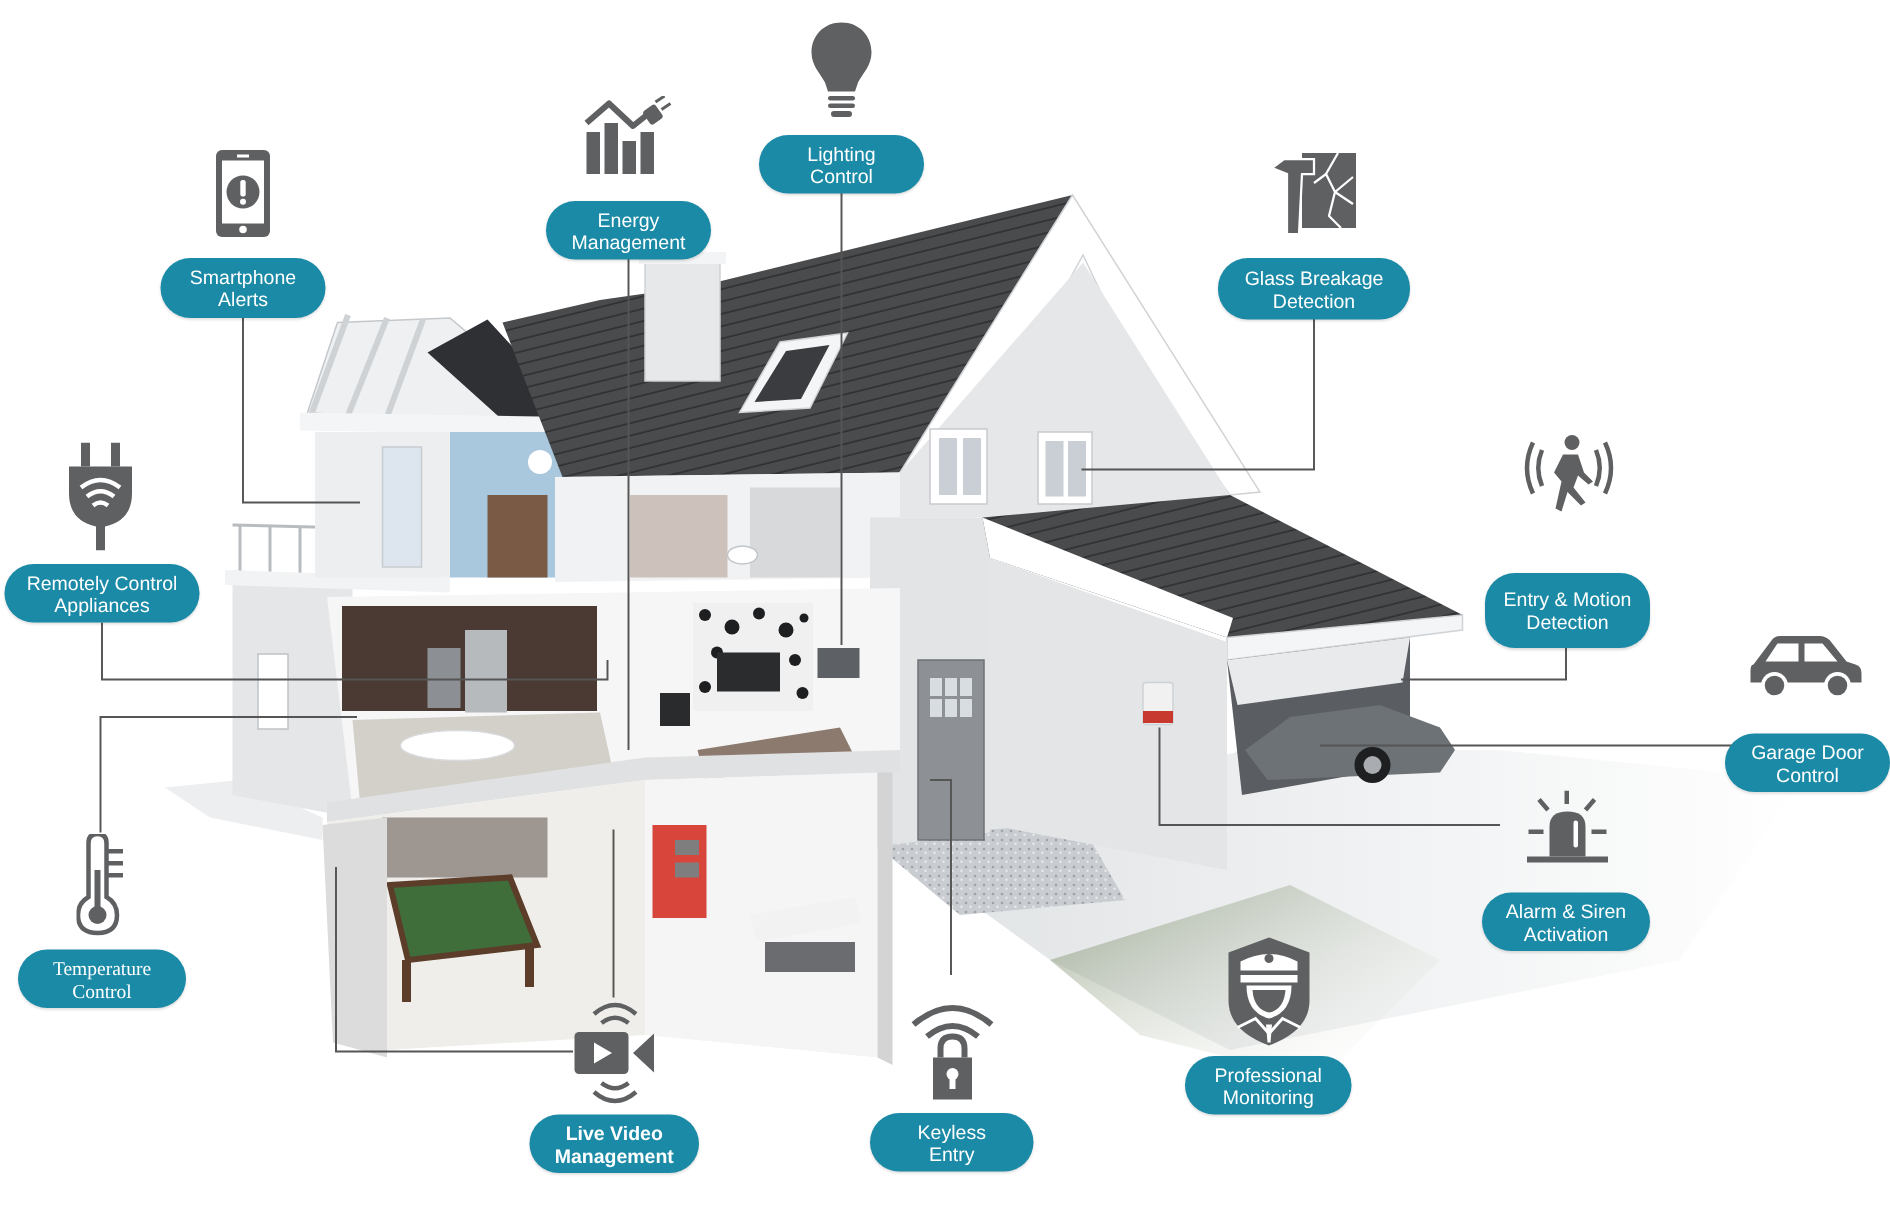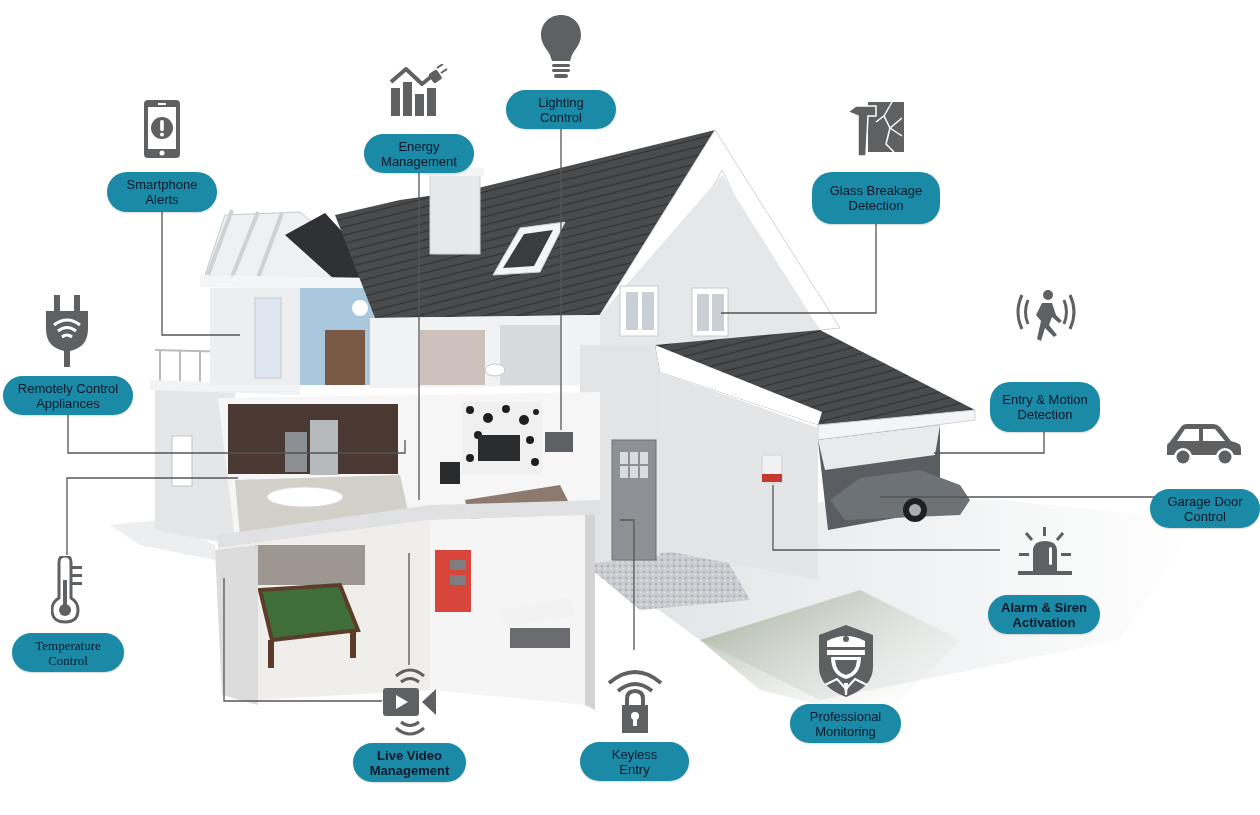--- a/index.html
+++ b/index.html
@@ -1,21 +1,21 @@
 <!DOCTYPE html>
 <html><head>
 <meta charset="utf-8">
 <style>
   html, body { margin:0; padding:0; background:#ffffff; }
   body { width:1260px; height:815px; position:relative; overflow:hidden;
          font-family:"Liberation Sans", "DejaVu Sans", sans-serif; }
   .stage { position:absolute; left:0; top:0; width:1260px; height:815px; }
   .house { position:absolute; left:0; top:0; width:1260px; height:815px; }
   .leaders { position:absolute; left:0; top:0; width:1260px; height:815px; pointer-events:none; }
-  .pill { position:absolute; background:#1a8aa6; color:#0f172a; border-radius:20px;
+  .pill { position:absolute; background:#1a8aa6; color:#ffffff; border-radius:20px;
           text-align:center; font-size:13px; line-height:15px; display:flex;
           flex-direction:column; justify-content:center; align-items:center;
           box-shadow:0 1px 2px rgba(0,0,0,0.15); }
   .pill span { display:block; white-space:nowrap; }
   .icon { position:absolute; }
   .icon svg { display:block; }
 </style>
 </head>
 <body>
 
@@ -341,21 +341,21 @@
   <div class="pill" style="left:364px;top:134px;width:110px;height:39px;">
     <span>Energy</span>
     <span>Management</span>
   </div>
 
   <div class="pill" style="left:506px;top:90px;width:110px;height:39px;">
     <span>Lighting</span>
     <span>Control</span>
   </div>
 
-  <div class="pill" style="left:812px;top:172px;width:128px;height:52px;">
+  <div class="pill" style="left:812px;top:172px;width:128px;height:41px;">
     <span>Glass Breakage</span>
     <span>Detection</span>
   </div>
 
   <div class="pill" style="left:990px;top:358px;width:110px;height:50px;margin-top:24px;">
     <span>Entry &amp; Motion</span>
     <span>Detection</span>
   </div>
 
   <div class="pill" style="left:1150px;top:477px;width:110px;height:39px;margin-top:12px;">
@@ -381,18 +381,18 @@
   <div class="pill" style="left:580px;top:742px;width:109px;height:39px;">
     <span>Keyless</span>
     <span>Entry</span>
   </div>
 
   <div class="pill" style="left:790px;top:704px;width:111px;height:39px;">
     <span>Professional</span>
     <span>Monitoring</span>
   </div>
 
-  <div class="pill" style="left:988px;top:595px;width:112px;height:39px;font-weight:bold;">
+  <div class="pill" style="left:988px;top:595px;width:112px;height:39px;">
     <span>Alarm &amp; Siren</span>
     <span>Activation</span>
   </div>
 
 </div>
 
 </body></html>

